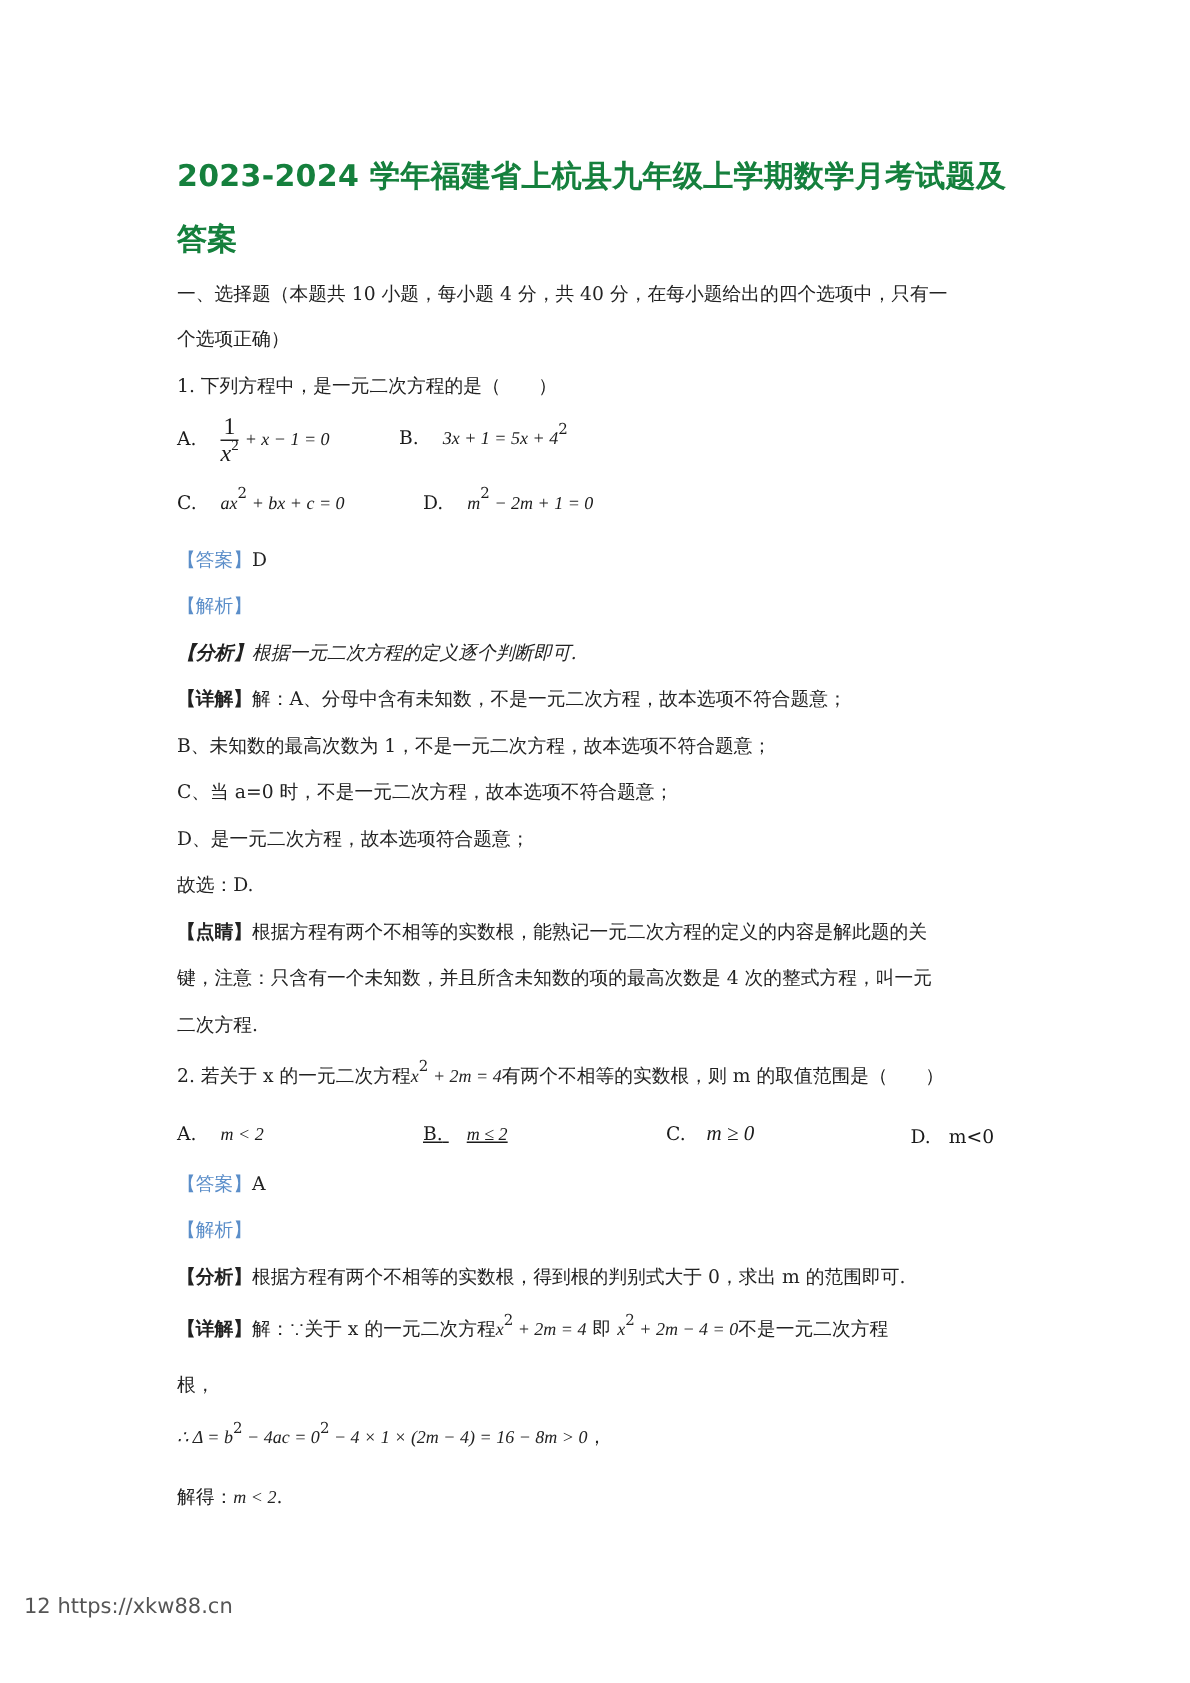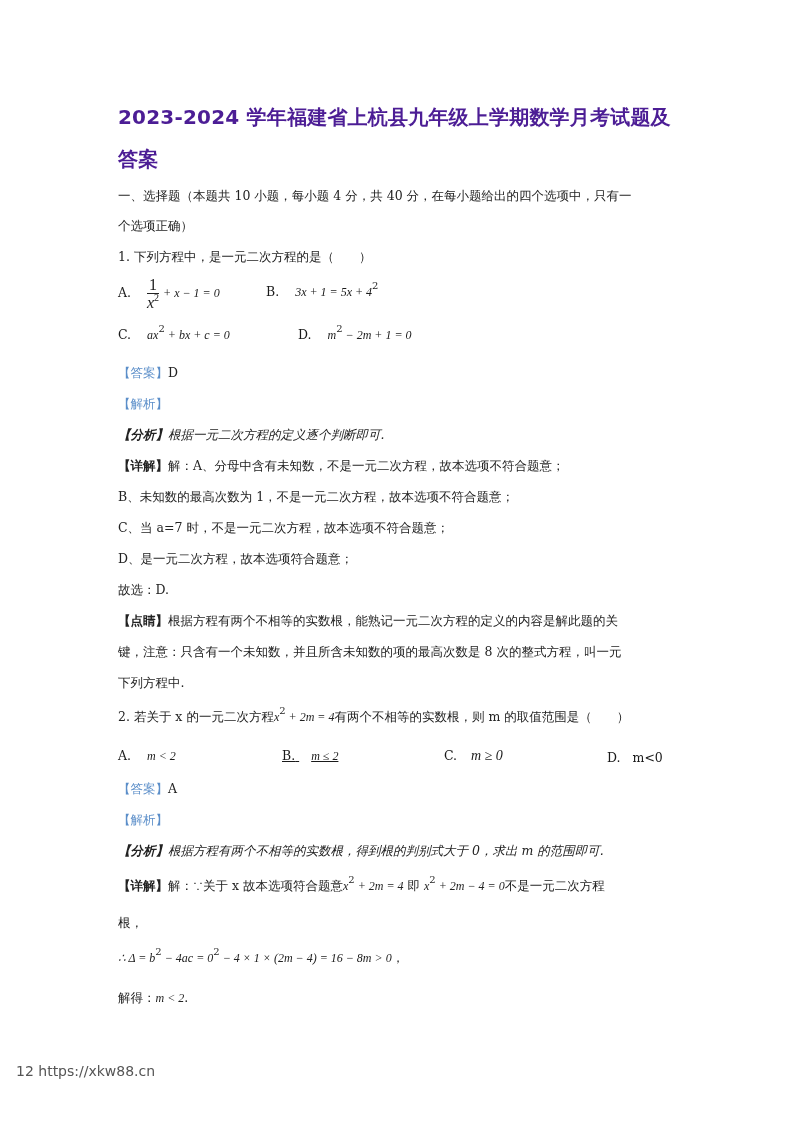--- a/index.html
+++ b/index.html
@@ -21,21 +21,21 @@
       top: 0;
       width: 560px;
     }
     .title {
       position: absolute;
       left: 0;
       font-family: "DejaVu Sans", "Liberation Sans", sans-serif;
       font-weight: bold;
       font-size: 20px;
       letter-spacing: 0.2px;
-      color: #4c1d95;
+      color: #15803d;
       white-space: nowrap;
     }
     .line {
       position: absolute;
       left: 0;
       font-size: 12.5px;
       white-space: nowrap;
       color: #222;
     }
     .blue {
@@ -113,47 +113,47 @@
   </div>
   <div class="opt" style="top:284px; left:148px;">
     <span>B.</span>
     <span class="math" style="margin-left:12px;">3x + 1 = 5x + 4</span><sup>2</sup>
   </div>
 
   <div class="opt" style="top:327px; left:0;">
     <span>C.</span>
     <span class="math" style="margin-left:12px;">ax</span><sup>2</sup><span class="math"> + bx + c = 0</span>
   </div>
-  <div class="opt" style="top:327px; left:180px;">
+  <div class="opt" style="top:327px; left:164px;">
     <span>D.</span>
     <span class="math" style="margin-left:12px;">m</span><sup>2</sup><span class="math"> − 2m + 1 = 0</span>
   </div>
 
   <div class="line" style="top:365px;">
     <span class="blue">【答案】</span><span>D</span>
   </div>
   <div class="line" style="top:396px;">
     <span class="blue">【解析】</span>
   </div>
   <div class="line" style="top:427px;font-style:italic;">
     <span class="bold-tag">【分析】</span><span>根据一元二次方程的定义逐个判断即可.</span>
   </div>
   <div class="line" style="top:458px;">
     <span class="bold-tag">【详解】</span><span>解：A、分母中含有未知数，不是一元二次方程，故本选项不符合题意；</span>
   </div>
   <div class="line" style="top:489px;">B、未知数的最高次数为 1，不是一元二次方程，故本选项不符合题意；</div>
-  <div class="line" style="top:520px;">C、当 a=7 时，不是一元二次方程，故本选项不符合题意；</div>
+  <div class="line" style="top:520px;">C、当 a=0 时，不是一元二次方程，故本选项不符合题意；</div>
   <div class="line" style="top:551px;">D、是一元二次方程，故本选项符合题意；</div>
   <div class="line" style="top:582px;">故选：D.</div>
 
   <div class="line" style="top:613px;">
     <span class="bold-tag">【点睛】</span><span>根据方程有两个不相等的实数根，能熟记一元二次方程的定义的内容是解此题的关</span>
   </div>
-  <div class="line" style="top:644px;">键，注意：只含有一个未知数，并且所含未知数的项的最高次数是 8 次的整式方程，叫一元</div>
-  <div class="line" style="top:675px;">下列方程中.</div>
+  <div class="line" style="top:644px;">键，注意：只含有一个未知数，并且所含未知数的项的最高次数是 4 次的整式方程，叫一元</div>
+  <div class="line" style="top:675px;">二次方程.</div>
 
   <div class="line" style="top:709px;">
     <span>2. 若关于 x 的一元二次方程</span><span class="math">x</span><sup>2</sup><span class="math"> + 2m = 4</span><span>有两个不相等的实数根，则 m 的取值范围是（　　）</span>
   </div>
 
   <div class="opt" style="top:748px; left:0;">
     <span>A.</span>
     <span class="math" style="margin-left:12px;">m &lt; 2</span>
   </div>
   <div class="opt" style="top:748px; left:164px;text-decoration:underline;">
@@ -168,26 +168,26 @@
     <span>D.</span>
     <span style="margin-left:8px;">m&lt;0</span>
   </div>
 
   <div class="line" style="top:781px;">
     <span class="blue">【答案】</span><span>A</span>
   </div>
   <div class="line" style="top:812px;">
     <span class="blue">【解析】</span>
   </div>
-  <div class="line" style="top:843px;font-style:italic;">
+  <div class="line" style="top:843px;">
     <span class="bold-tag">【分析】</span><span>根据方程有两个不相等的实数根，得到根的判别式大于 0，求出 m 的范围即可.</span>
   </div>
 
   <div class="line" style="top:878px;">
-    <span class="bold-tag">【详解】</span><span>解：∵关于 x 故本选项符合题意</span><span class="math">x</span><sup>2</sup><span class="math"> + 2m = 4</span><span> 即 </span><span class="math">x</span><sup>2</sup><span class="math"> + 2m − 4 = 0</span><span>不是一元二次方程</span>
+    <span class="bold-tag">【详解】</span><span>解：∵关于 x 的一元二次方程</span><span class="math">x</span><sup>2</sup><span class="math"> + 2m = 4</span><span> 即 </span><span class="math">x</span><sup>2</sup><span class="math"> + 2m − 4 = 0</span><span>不是一元二次方程</span>
   </div>
   <div class="line" style="top:915px;">根，</div>
 
   <div class="line" style="top:950px;">
     <span class="math">∴ Δ = b</span><sup>2</sup><span class="math"> − 4ac = 0</span><sup>2</sup><span class="math"> − 4 × 1 × (2m − 4) = 16 − 8m &gt; 0</span><span>，</span>
   </div>
 
   <div class="line" style="top:990px;">
     <span>解得：</span><span class="math">m &lt; 2</span><span>.</span>
   </div>

